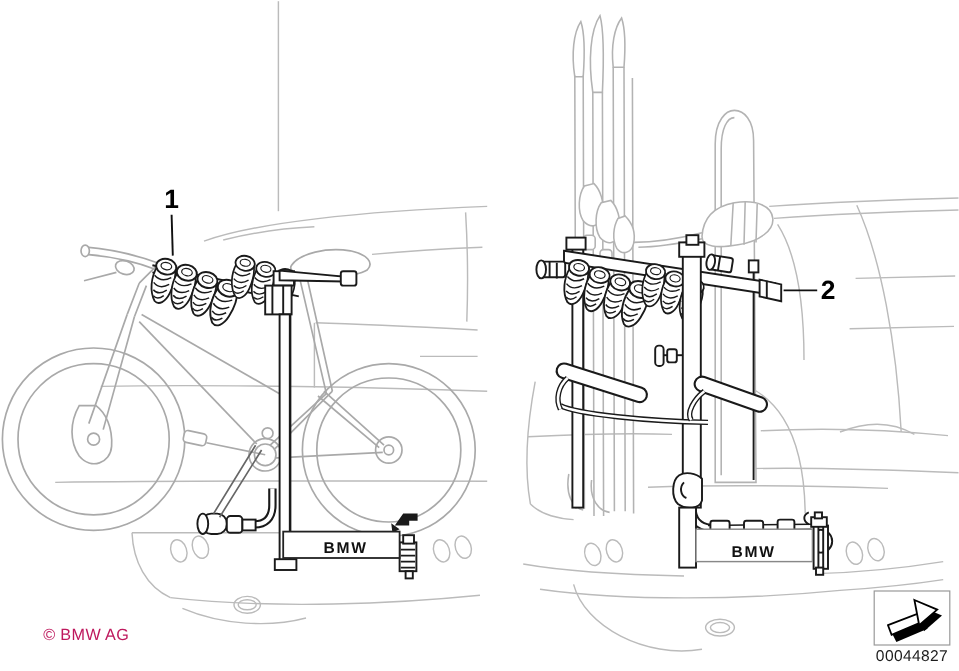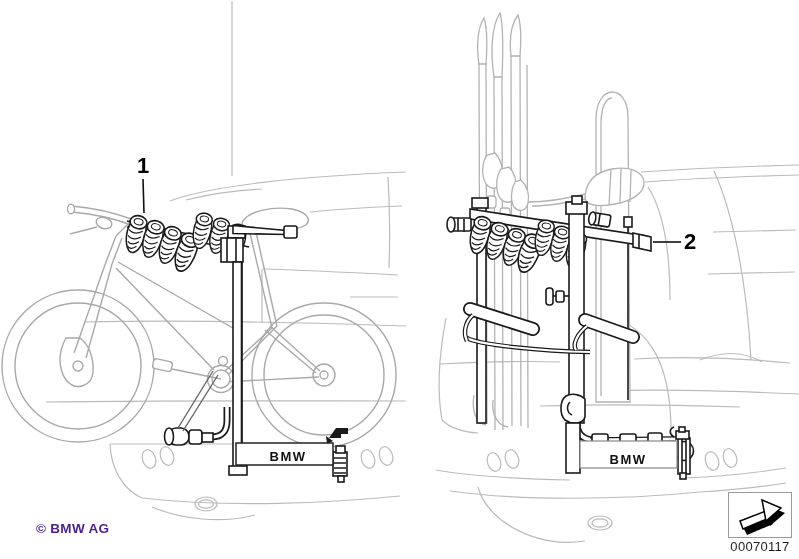--- a/index.html
+++ b/index.html
@@ -9,22 +9,22 @@
   svg text{font-family:"Liberation Sans",sans-serif;}
   .callout{font-size:22px;font-weight:bold;fill:#000;}
   .plate-text{font-size:13px;font-weight:bold;letter-spacing:1.5px;fill:#111;}
   .car{stroke:#bbbbbb;stroke-width:1.2;fill:none;}
   .bike{stroke:#a9a9a9;stroke-width:1.4;fill:none;}
   .bike-f{stroke:#a9a9a9;stroke-width:1.4;fill:#fff;}
   .ski{stroke:#b3b3b3;stroke-width:1.3;fill:none;}
   .ski-f{stroke:#b3b3b3;stroke-width:1.3;fill:#fff;}
   .rk{stroke:#1a1a1a;stroke-width:1.6;fill:none;}
   .rk-f{stroke:#1a1a1a;stroke-width:1.6;fill:#fff;}
-  .copyright{position:absolute;left:36px;top:521px;font-size:13.5px;font-weight:bold;
-             color:#4c1d95;letter-spacing:.3px;}
+  .copyright{position:absolute;left:36px;top:521px;font-size:13.5px;font-weight:normal;
+             color:#be185d;letter-spacing:.3px;}
   .arrow-box{position:absolute;left:728px;top:492px;width:64px;height:46px;
              border:1.5px solid #999;background:#fff;box-sizing:border-box;}
   .image-number{position:absolute;left:726px;top:539px;width:68px;text-align:center;
                 font-size:13px;color:#1d1d1d;letter-spacing:.3px;}
 </style>
 </head>
 <body>
 
 <div class="canvas">
 <svg class="art" width="799" height="559" viewBox="0 0 799 559">
@@ -265,14 +265,14 @@
 
 <div class="arrow-box">
   <svg width="61" height="43" viewBox="0 0 61 43">
     <polygon points="14,34 40,24 44,31 18,42" fill="#000"></polygon>
     <polygon points="37,12 56,20 41,33" fill="#000"></polygon>
     <polygon points="11,28 37,18 40,25 14,36" fill="#fff" stroke="#000" stroke-width="1.5"></polygon>
     <polygon points="33,7 52,15 37,28" fill="#fff" stroke="#000" stroke-width="1.5"></polygon>
   </svg>
 </div>
 
-<div class="image-number">00070117</div>
+<div class="image-number">00044827</div>
 </div>
 
 </body></html>

